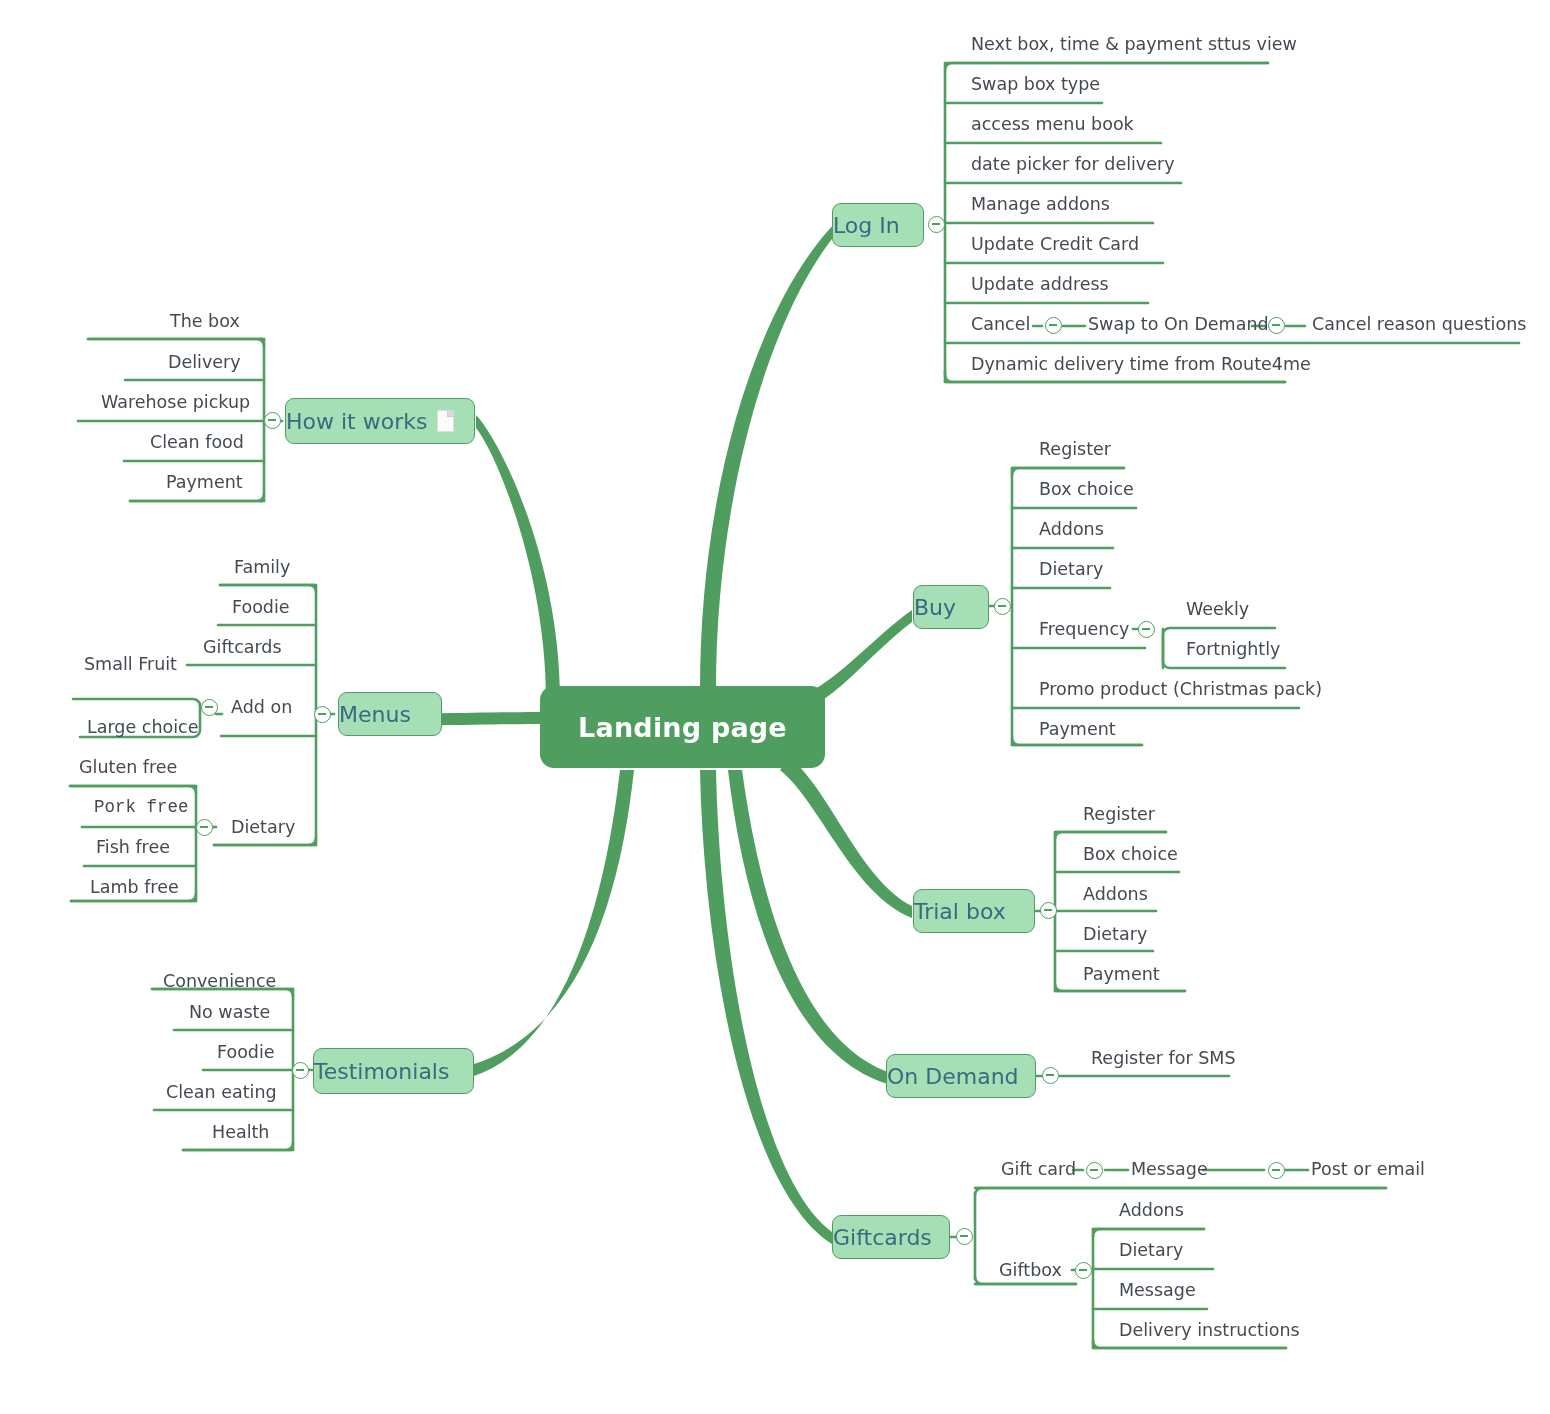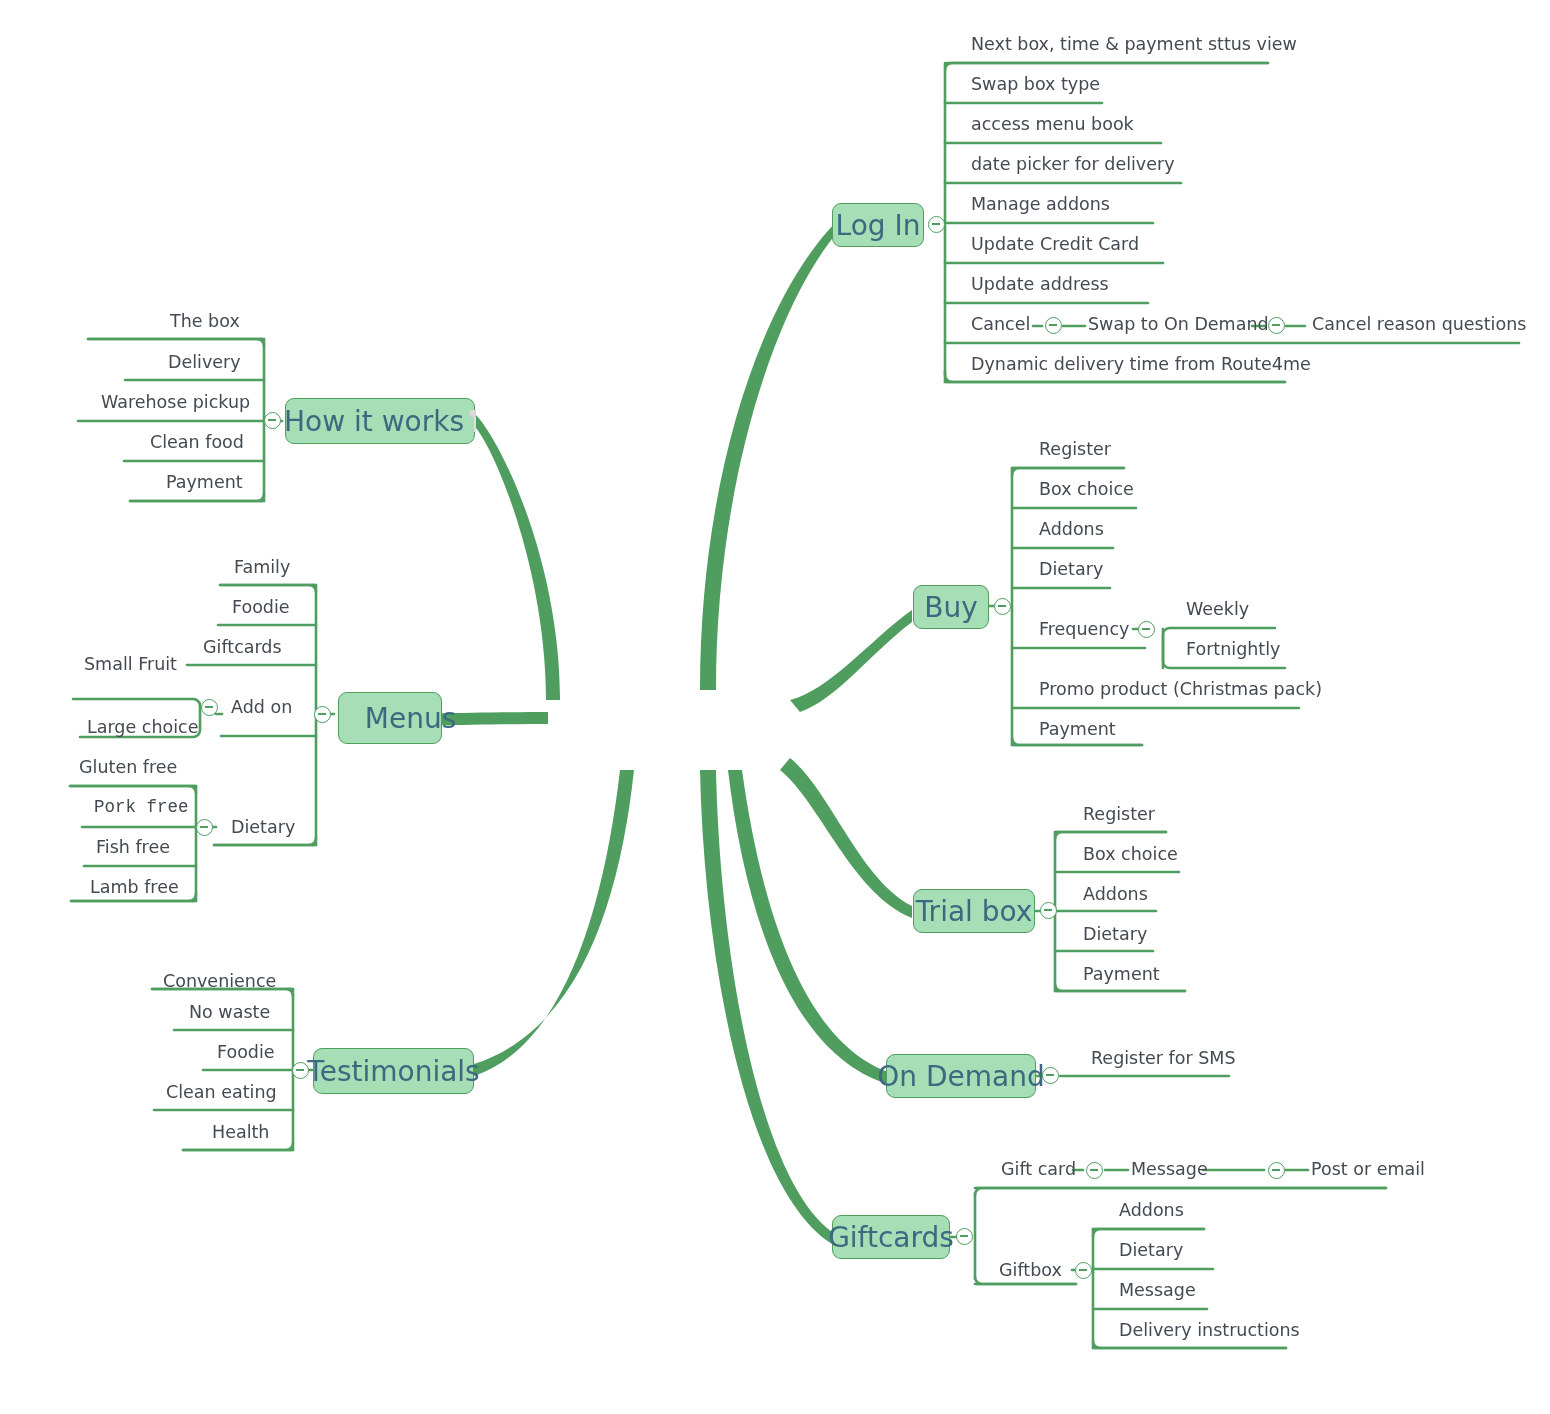--- a/index.html
+++ b/index.html
@@ -50,27 +50,27 @@
     font-size: 27px;
     letter-spacing: 0.2px;
     box-sizing: border-box;
   }
 
   
   .branch-node {
     position: absolute;
     display: flex;
     align-items: center;
-    justify-content: center;
+    justify-content: flex-start;
     gap: 10px;
     background: #a6dfb6;
     border: 1.6px solid #4f9e5f;
     border-radius: 9px;
     color: #3b6a80;
-    font-size: 28px;
+    font-size: 22px;
     box-sizing: border-box;
     white-space: nowrap;
   }
 
   .doc-icon {
     display: inline-block;
     width: 17px;
     height: 22px;
     position: relative;
     background: #fbfbfb;
@@ -254,20 +254,23 @@
       <path d="M 293,1030 L 174,1030"></path>
       <path d="M 293,1070 L 203,1070"></path>
       <path d="M 293,1110 L 154,1110"></path>
       <path d="M 286,1150 C 290,1150 293,1147 293,1143 M 293,1150 L 183,1150"></path>
       <path d="M 291,1150 L 183,1150"></path>
     </g>
   </svg>
 
   <div id="node-layer">
 
+    <div class="central-node" style="left:540px; top:686px; width:285px; height:82px;">
+      <span>Landing page</span>
+    </div>
 
     <div class="branch-node" style="left:832px; top:203px; width:92px; height:44px;">
       <span>Log In</span>
     </div>
     <div class="toggle" style="left:928px; top:216px;"></div>
 
     <div class="branch-node" style="left:913px; top:585px; width:76px; height:44px;">
       <span>Buy</span>
     </div>
     <div class="toggle" style="left:994px; top:598px;"></div>
@@ -286,21 +289,21 @@
       <span>Giftcards</span>
     </div>
     <div class="toggle" style="left:956px; top:1228px;"></div>
 
     <div class="branch-node" style="left:285px; top:398px; width:190px; height:46px;">
       <span>How it works</span>
       <span class="doc-icon"></span>
     </div>
     <div class="toggle" style="left:264px; top:412px;"></div>
 
-    <div class="branch-node" style="left:338px; top:692px; width:104px; height:52px;padding-left:41px;">
+    <div class="branch-node" style="left:338px; top:692px; width:104px; height:44px;">
       <span>Menus</span>
     </div>
     <div class="toggle" style="left:314px; top:706px;"></div>
 
     <div class="branch-node" style="left:313px; top:1048px; width:161px; height:46px;">
       <span>Testimonials</span>
     </div>
     <div class="toggle" style="left:292px; top:1062px;"></div>
 
     <div class="leaf" style="left:971px; top:36px;">Next box, time &amp; payment sttus view</div>

